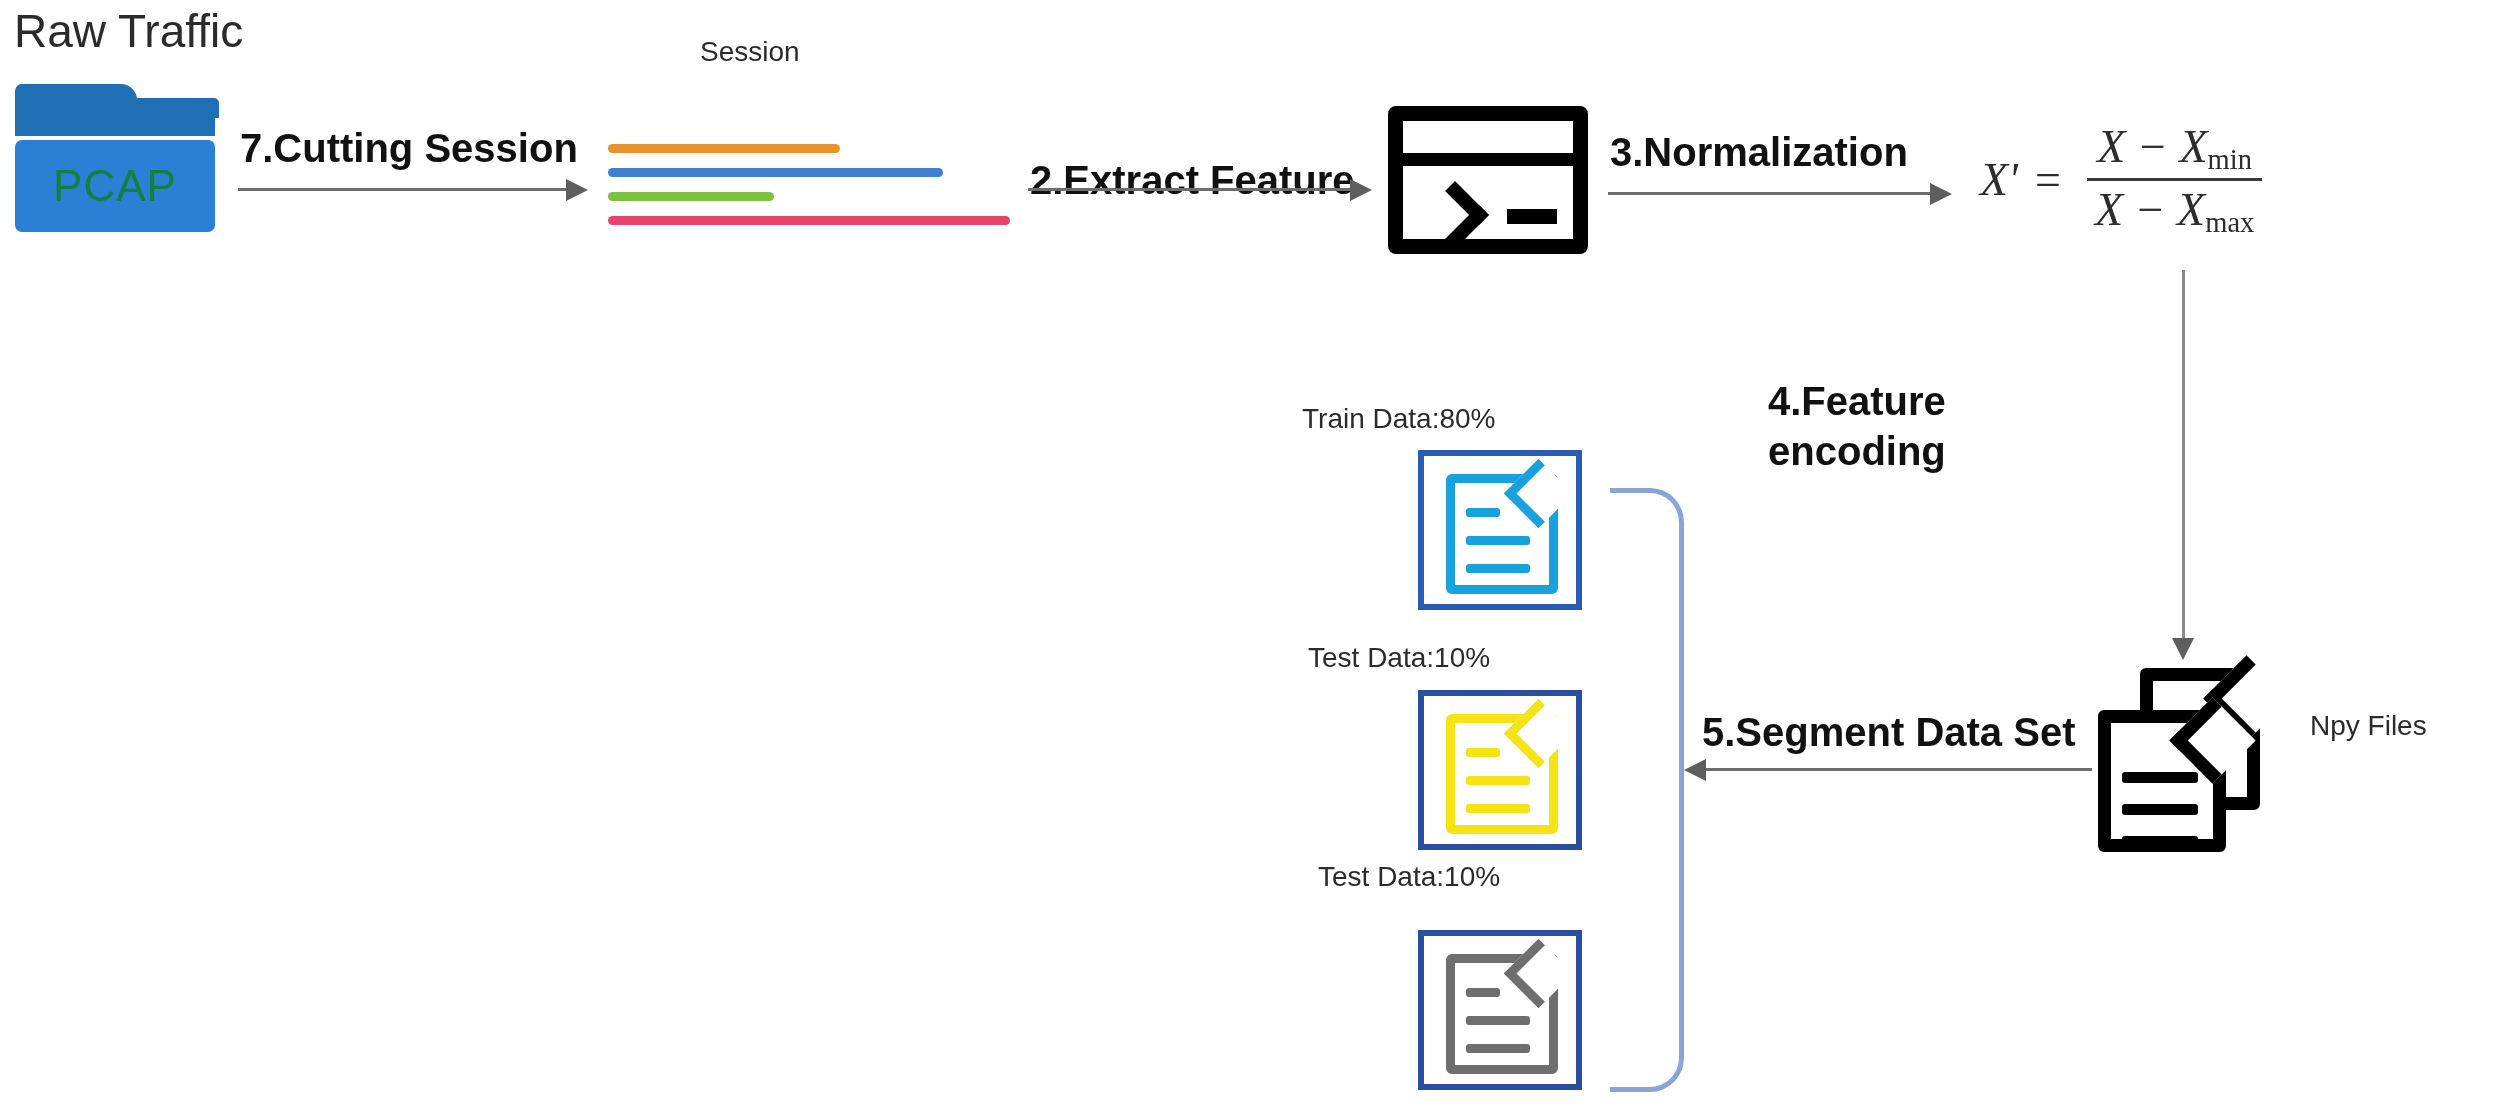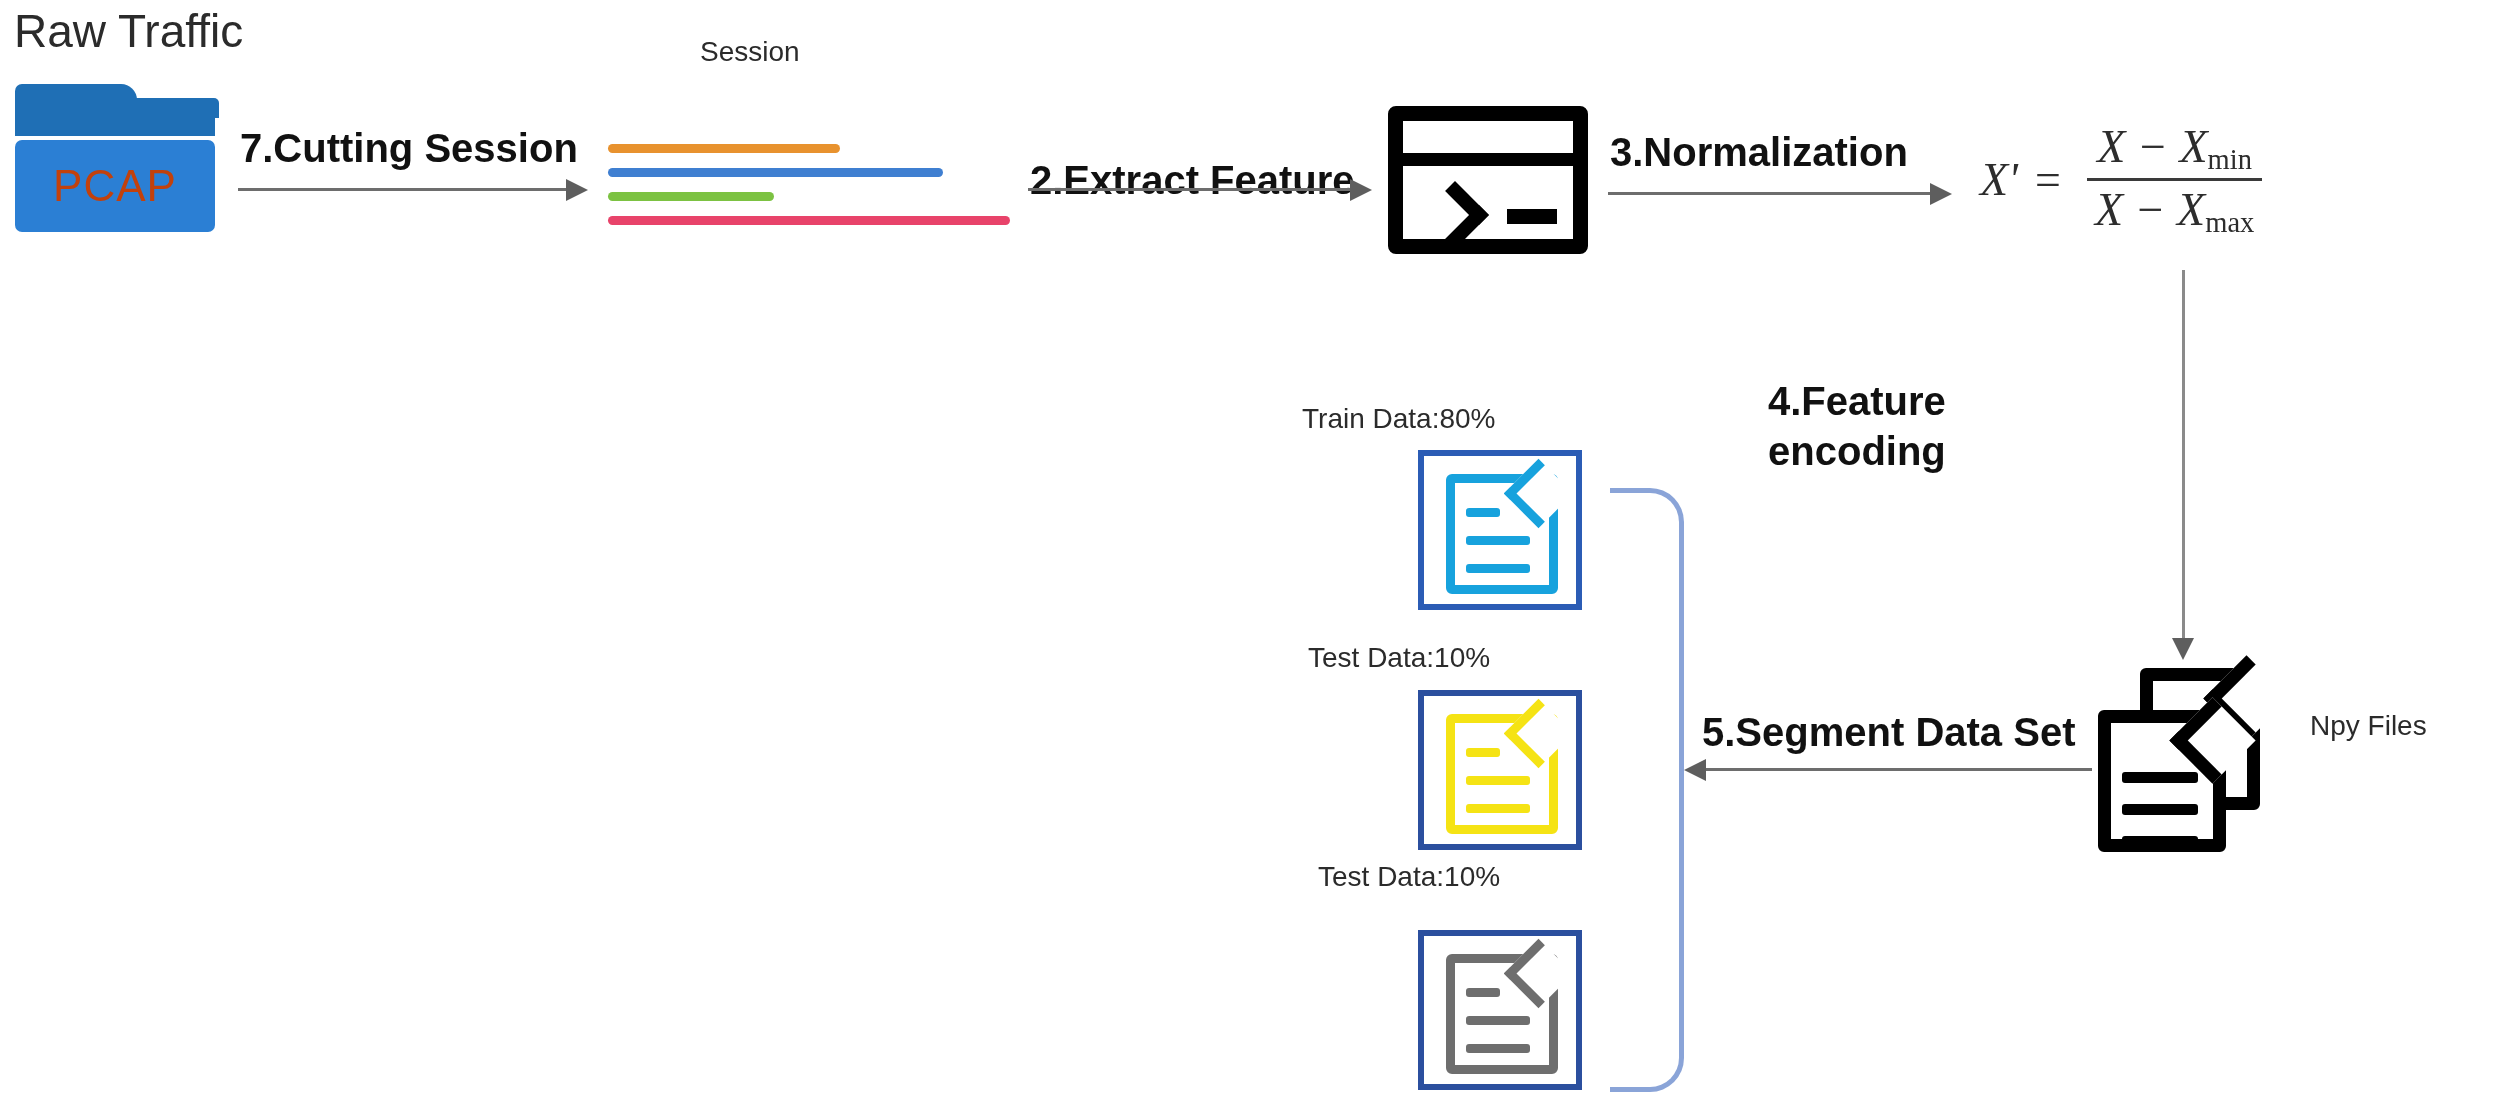--- a/index.html
+++ b/index.html
@@ -23,21 +23,21 @@
   #pcap-folder .tab{position:absolute;left:0;top:0;width:122px;height:34px;
         background:#1f6fb5;border-radius:7px 16px 0 0;}
   #pcap-folder .tab:after{content:"";position:absolute;left:112px;top:14px;width:92px;height:20px;
         background:#1f6fb5;border-radius:0 5px 0 0;}
   #pcap-folder .back{position:absolute;left:0;top:22px;width:200px;height:30px;
         background:#1f6fb5;border-radius:0 6px 0 0;}
   #pcap-folder .body{position:absolute;left:0;top:56px;width:200px;height:92px;
         background:#2b7fd4;border-radius:7px;}
   #pcap-folder .txt{position:absolute;left:0;top:56px;width:200px;height:92px;
         display:flex;align-items:center;justify-content:center;
-        color:#c2410c;font-size:44px;letter-spacing:1px;}
+        color:#15803d;font-size:44px;letter-spacing:1px;}
 
   
   #terminal-icon{left:1388px;top:106px;width:200px;height:148px;
         border:15px solid #000;border-radius:8px;box-sizing:border-box;background:#fff;}
   #terminal-icon .bar{position:absolute;left:0;right:0;top:32px;height:13px;background:#000;}
   #terminal-icon .chev{position:absolute;left:28px;top:70px;width:34px;height:34px;
         border-right:14px solid #000;border-bottom:14px solid #000;transform:rotate(-45deg);}
   #terminal-icon .dash{position:absolute;left:104px;top:88px;width:50px;height:15px;background:#000;}
 
   

